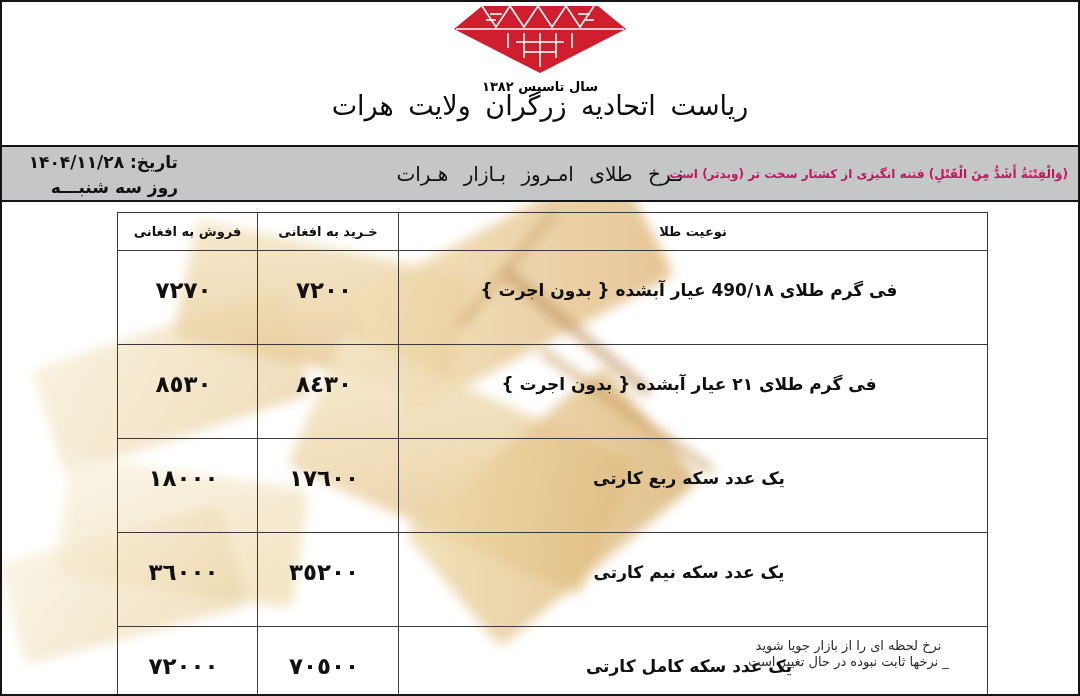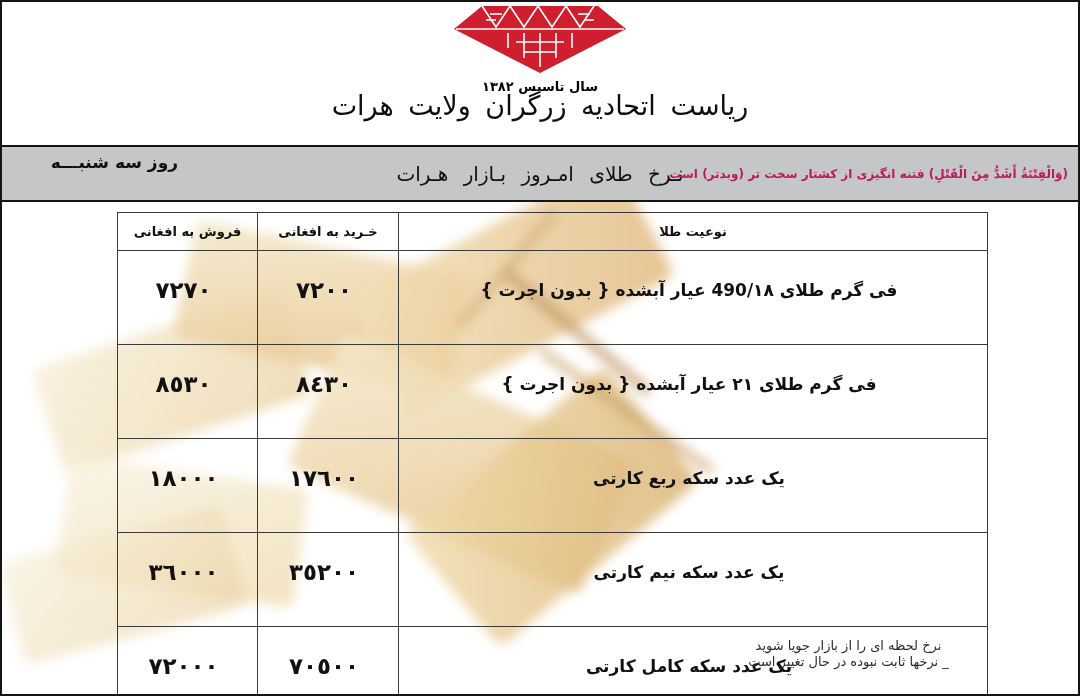--- a/index.html
+++ b/index.html
@@ -153,20 +153,21 @@
         <line x1="134" y1="16" x2="144" y2="16"></line>
       </g>
     </svg>
     <div class="established">سال تاسیس ۱۳۸۲</div>
   </div>
 
   <div class="org-title">ریاست اتحادیه زرگران ولایت هرات</div>
 
   <div class="info-bar">
     <div class="date-block">
+      <div>تاریخ: ۱۴۰۴/۱۱/۲۸</div>
       <div>روز سه شنبـــه</div>
     </div>
     <div class="bar-title">نـرخ طلای امـروز بـازار هـرات</div>
     <div class="quote">(وَالْفِتْنَةُ أَشَدُّ مِنَ الْقَتْلِ) فتنه انگیزی از کشتار سخت تر (وبدتر) است</div>
   </div>
 
   <table class="rates">
     <colgroup>
       <col class="c-type">
         <col class="c-buy">

